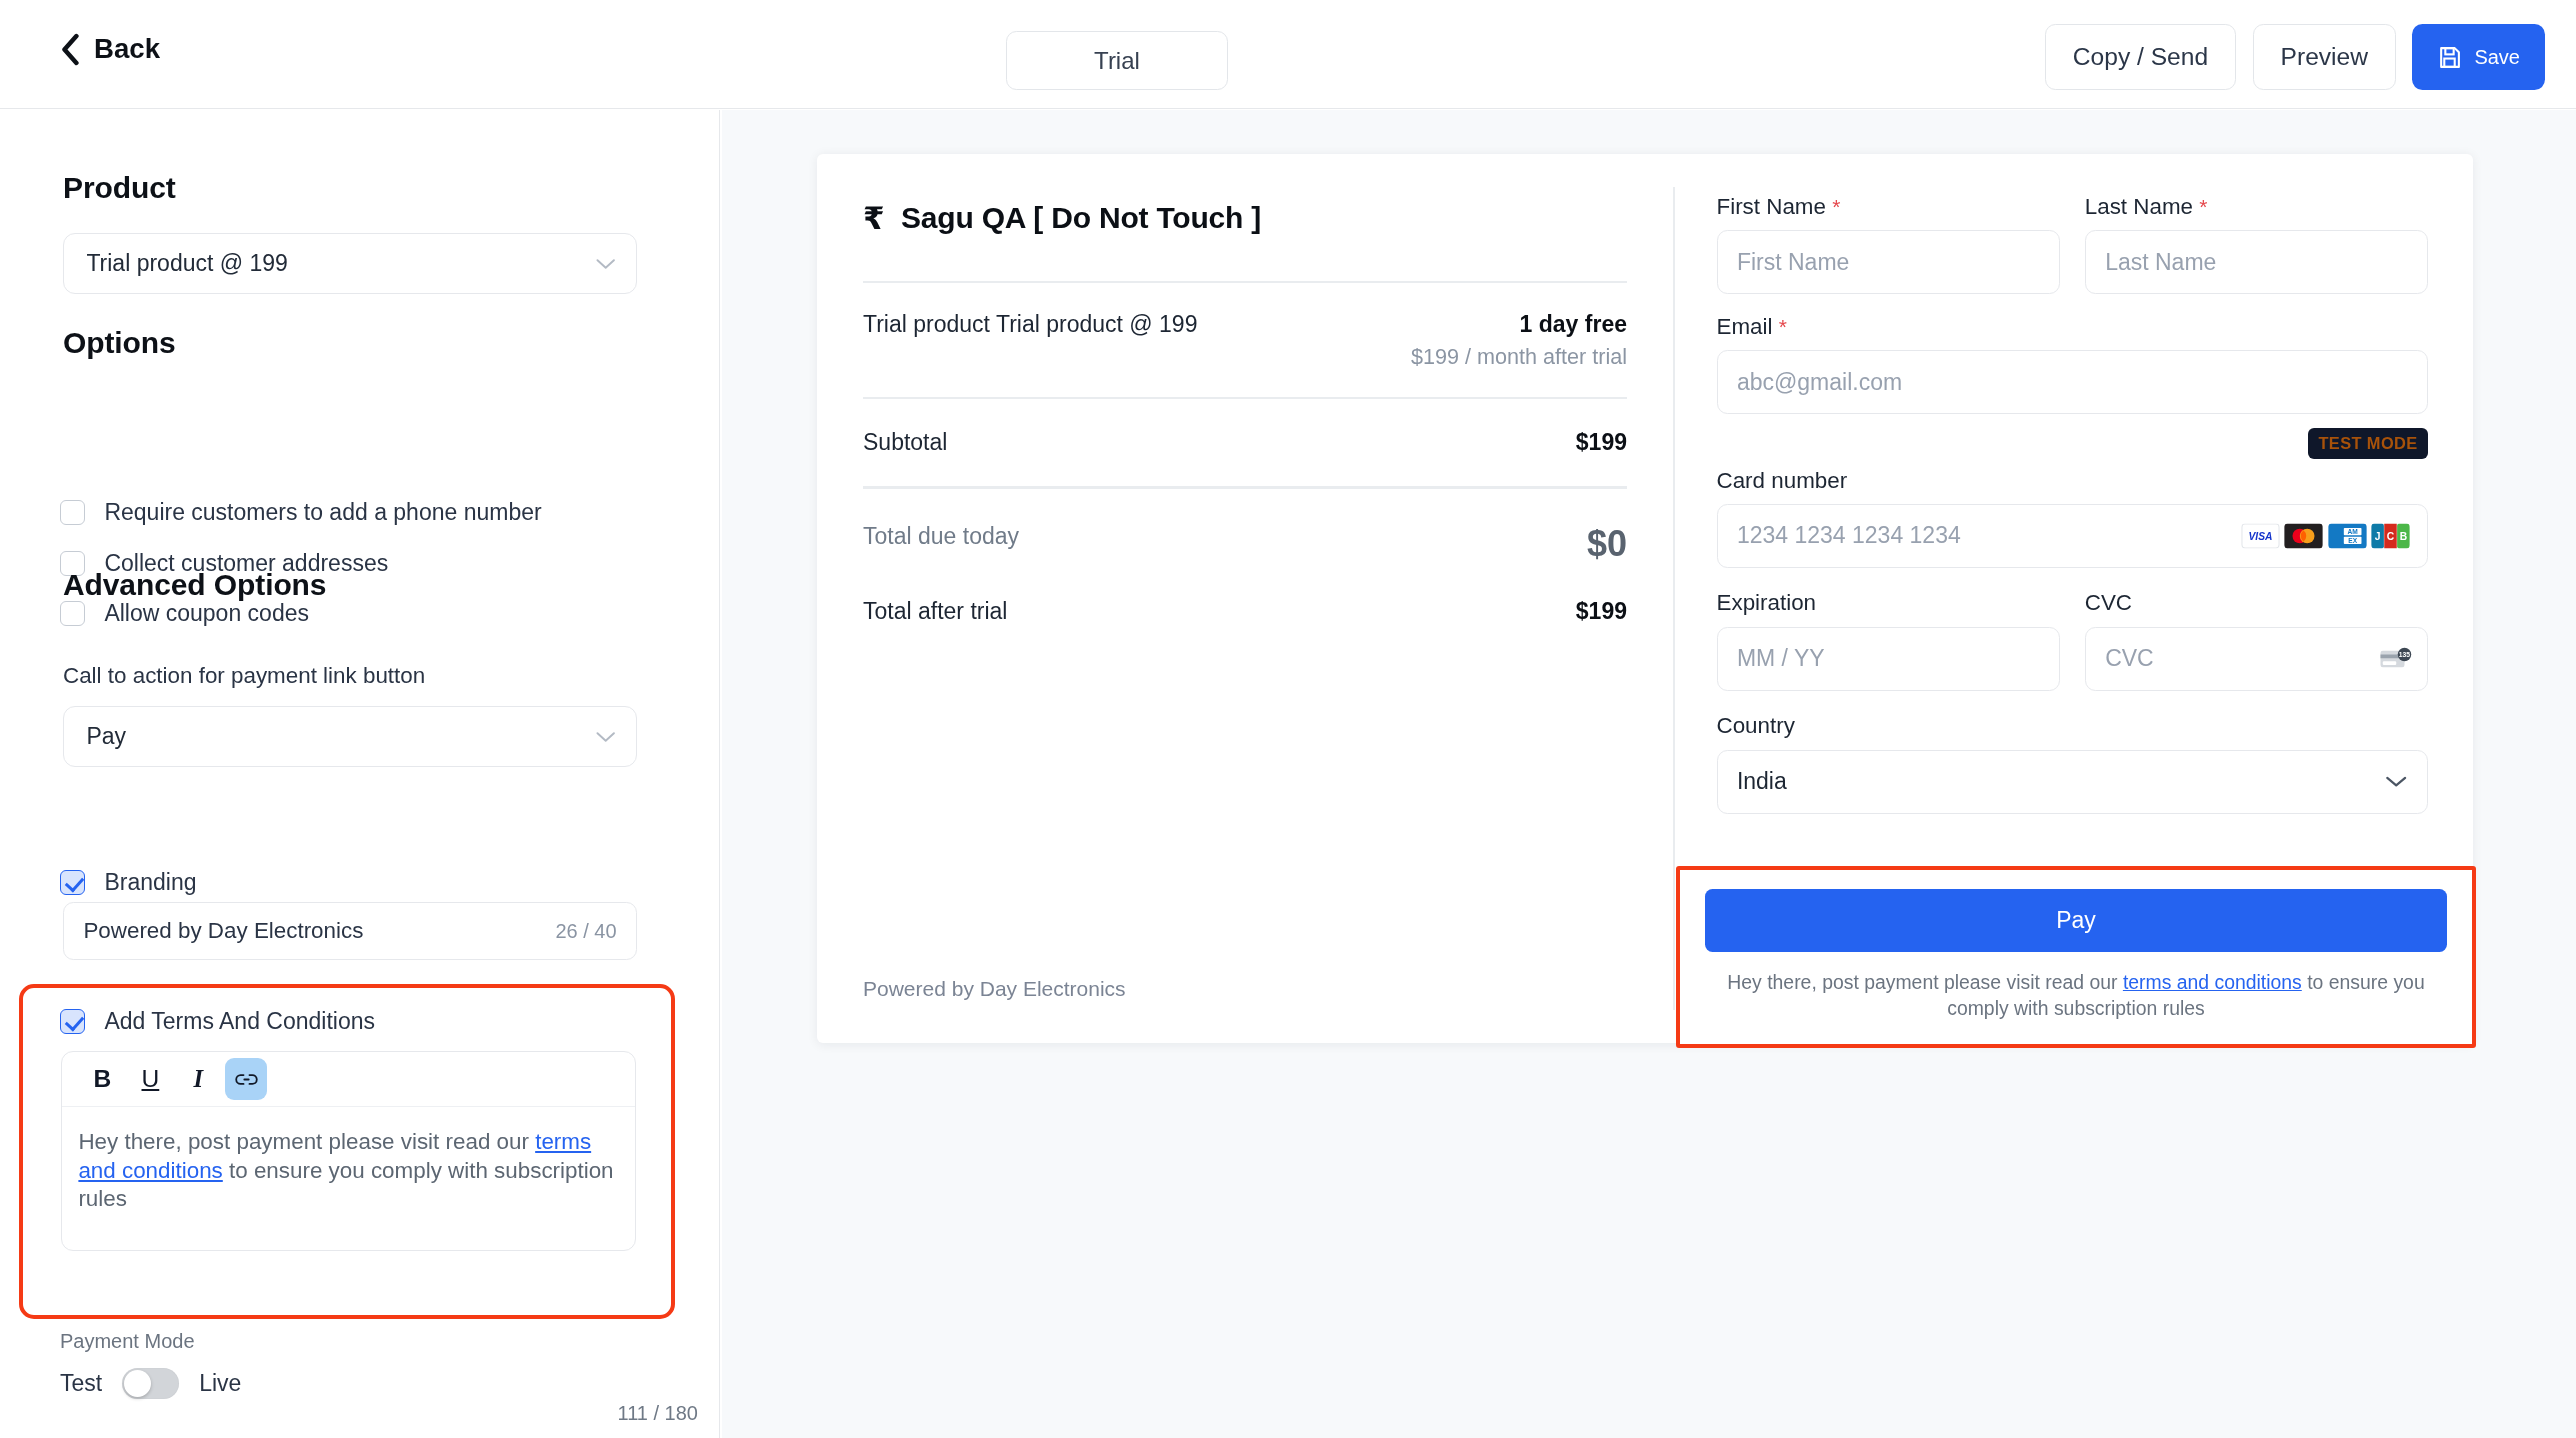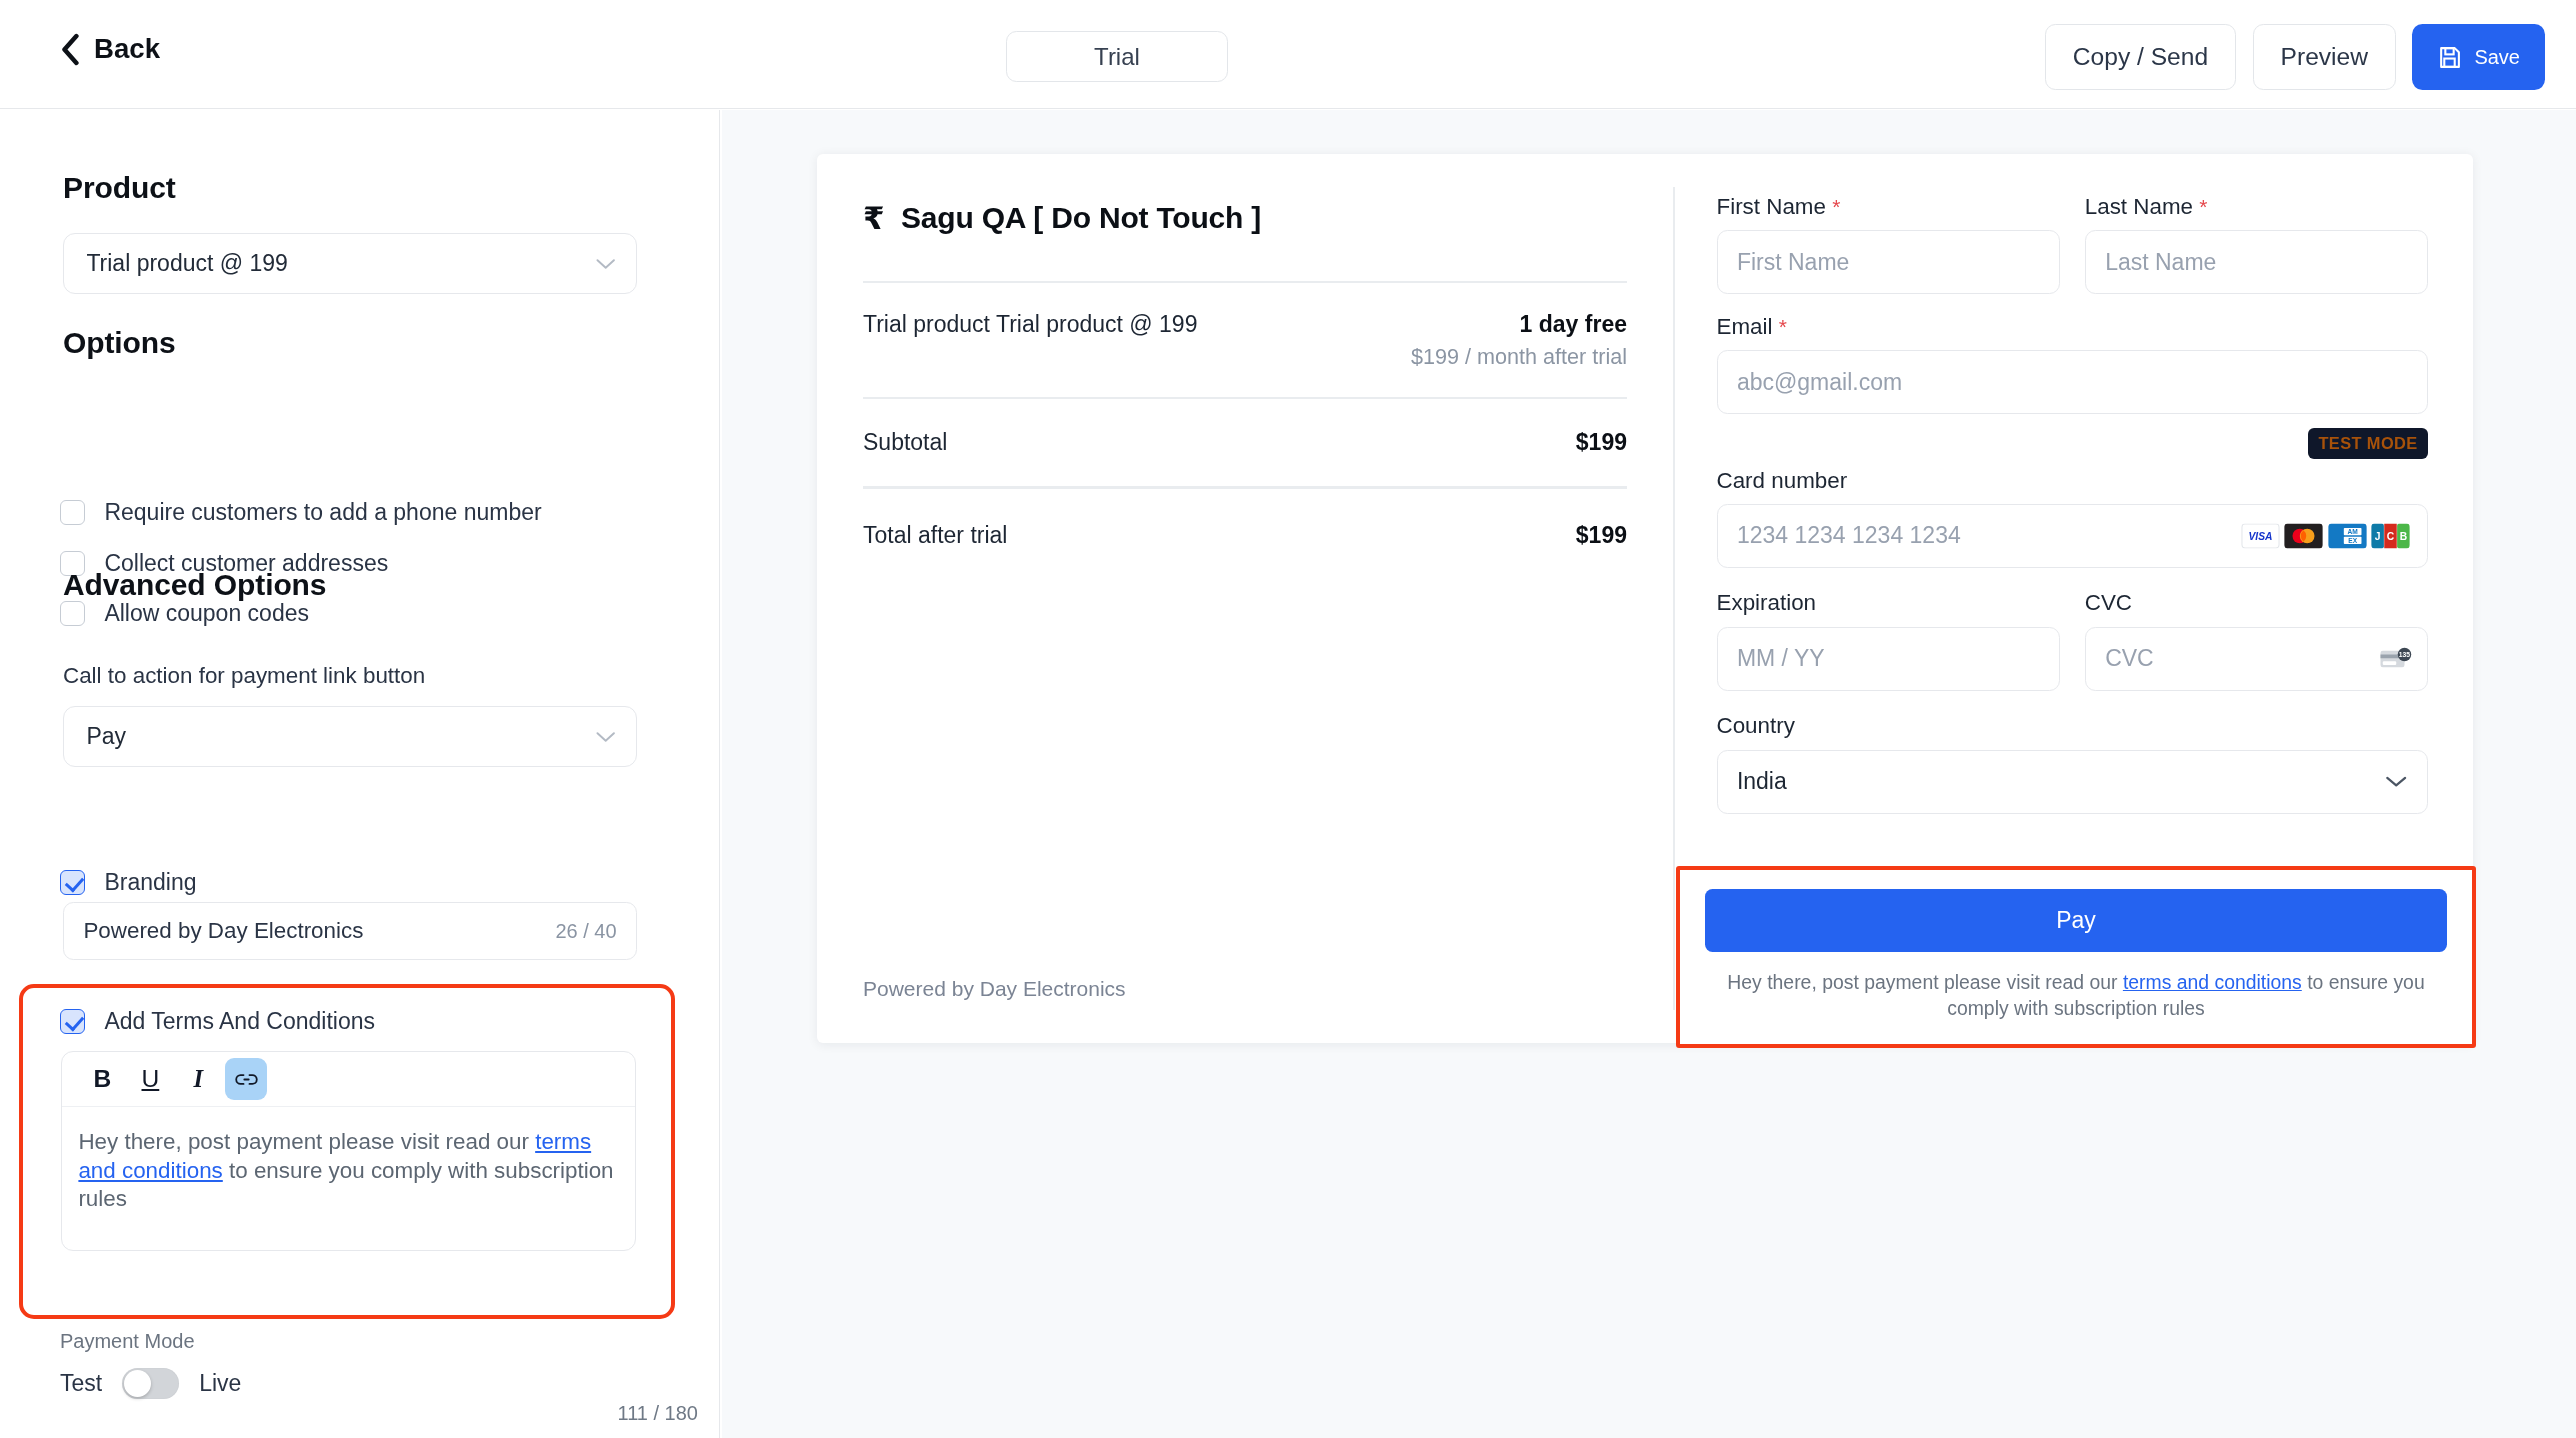--- a/index.html
+++ b/index.html
@@ -21,21 +21,21 @@
   .back-btn {
     position:absolute; left:52px; top:28px;
     display:flex; align-items:center; gap:15px;
     cursor:pointer; background:none; border:none; padding:4.5px 7.5px;
   }
   .back-chevron { width:19.4px; height:33px; display:block; }
   .back-label { font-size:27.6px; font-weight:700; color:#0d1117; letter-spacing:0.1px; }
 
   .trial-pill {
     position:absolute; left:1006px; top:31px;
-    width:222px; height:51px;
+    width:222px; height:59px;
     border:1.5px solid #e3e6ea; border-radius:10.4px; background:#fff;
     display:flex; align-items:center; justify-content:center;
     font-size:24px; color:#374151; cursor:pointer;
   }
 
   .topbar-actions {
     position:absolute; right:31px; top:24px;
     display:flex; align-items:center; gap:16.4px;
   }
   .btn-outline {
@@ -389,20 +389,24 @@
 
         <div class="sum-row" id="row-subtotal">
           <span class="lbl">Subtotal</span>
           <span class="sum-right">
             <span class="bold">$199</span>
           </span>
         </div>
 
         <div class="sum-rule"></div>
 
+        <div class="sum-row" id="row-due">
+          <span class="lbl muted">Total due today</span>
+          <span class="big">$0</span>
+        </div>
 
         <div class="sum-row" id="row-after">
           <span class="lbl">Total after trial</span>
           <span class="sum-right">
             <span class="bold">$199</span>
           </span>
         </div>
 
         <div class="powered">Powered by Day Electronics</div>
       </div>

